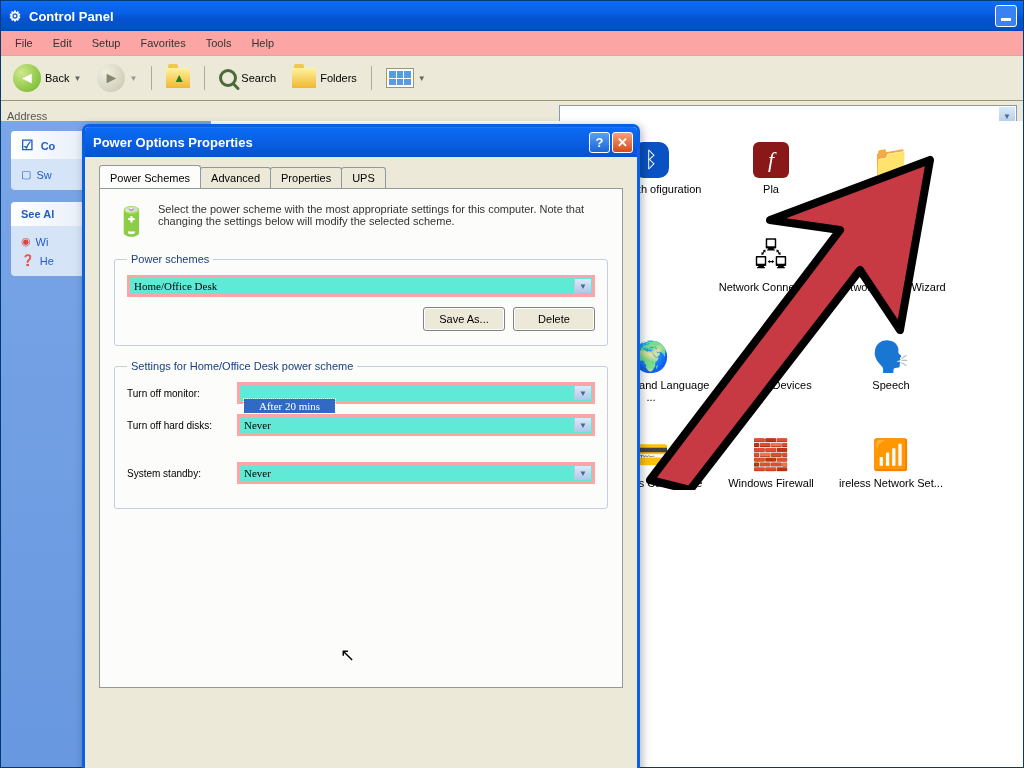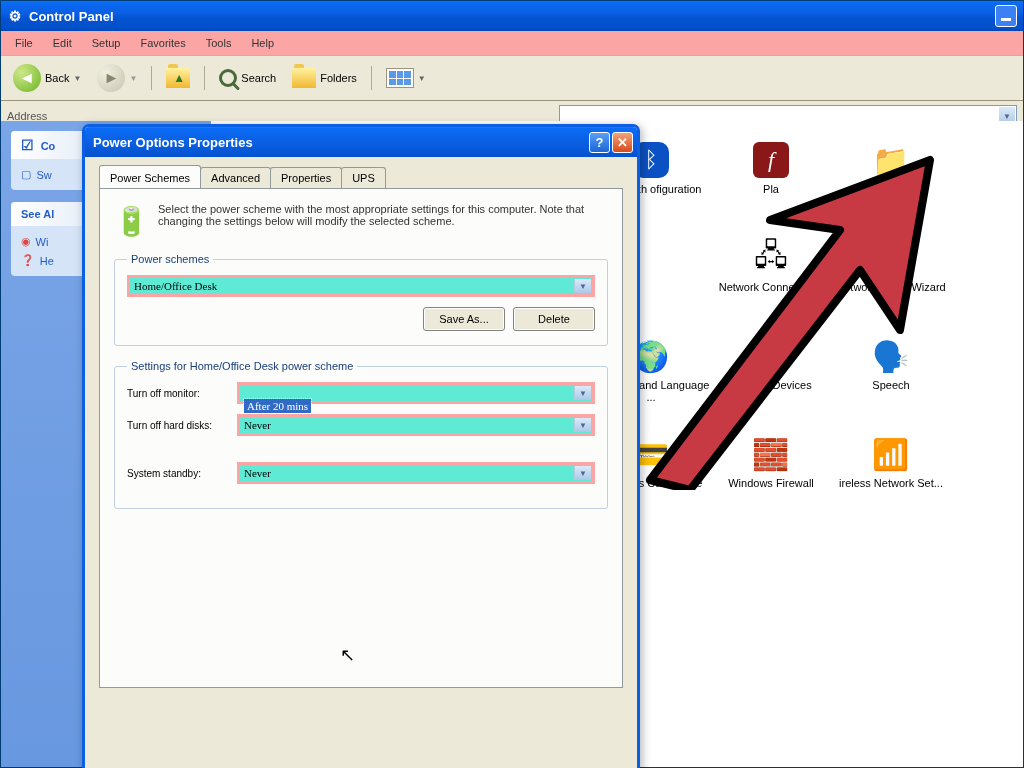--- a/index.html
+++ b/index.html
@@ -168,21 +168,21 @@
 legend { font-size:11px; color:#1a3e7a; padding:0 4px;}
 .xp-select {
   width:100%; height:22px;
   background:#5eead4; border:3px solid #fca5a5;
   font-size:11px; padding:2px 4px;
   display:flex; align-items:center;
   position:relative;
   font-family:Liberation Serif, serif;
 }
 .xp-select-drop { position:absolute; right:1px; top:1px; bottom:1px; width:17px; background:linear-gradient(to bottom,#dbeaf9,#adc8e8); border-left:1px solid #b8cce0; display:flex; align-items:center; justify-content:center; font-size:8px; color:#4a6a94;}
-.xp-select.highlight > span:first-child { background:#316ac5; color:#fff; padding:1px 3px; outline:1px dotted #fff;margin-top:26px;}
+.xp-select.highlight > span:first-child { background:#316ac5; color:#fff; padding:1px 15px; outline:1px dotted #fff;margin-top:26px;}
 .btn-row { display:flex; justify-content:flex-end; gap:8px; margin-top:10px;}
 .xp-btn { min-width:82px; height:24px; background:#ece9d8; border:1px solid #838383; border-radius:3px; font-size:11px; font-family:inherit; cursor:pointer; box-shadow: inset 0 0 0 1px #fff;}
 .xp-btn.default { border:2px solid #4a8bf5; box-shadow: inset 0 0 0 1px #bad2f7;}
 .xp-btn:disabled { color:#aaa;}
 
 .setting-row { display:flex; align-items:center; margin-bottom:10px;}
 .setting-row label { width:110px; font-size:10px;}
 .setting-row .xp-select { flex:1;}
 
 .dialog-footer {

